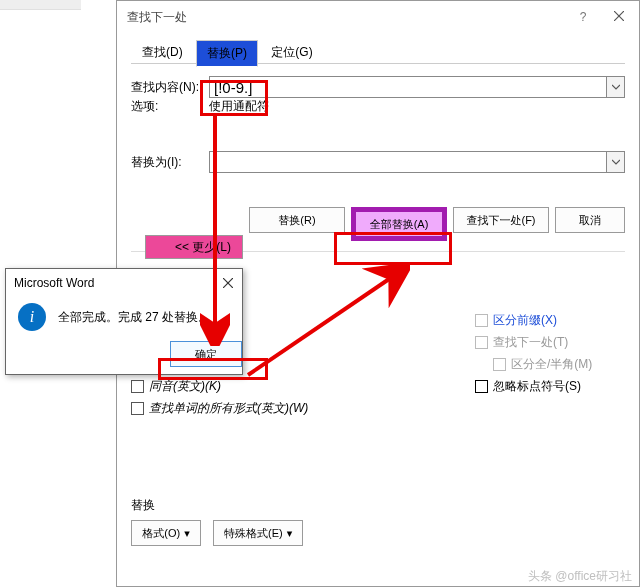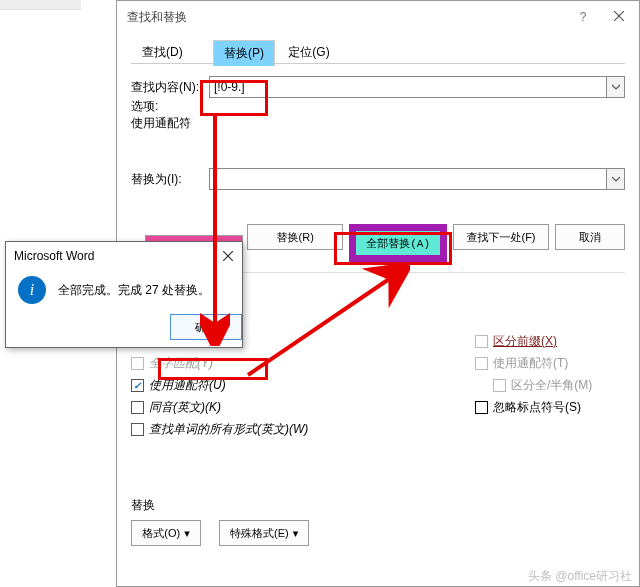--- a/index.html
+++ b/index.html
@@ -7,64 +7,64 @@
   .bgstrip { position:absolute; left:0; top:0; width:81px; height:10px; background:#eee; border-bottom:1px solid #e0e0e0;}
   .bgstrip2 { position:absolute; left:497px; top:0; width:20px; height:10px; background:#fafafa; border-bottom:1px solid #e0e0e0; border-right:1px solid #e0e0e0;}
   .dialog { position:absolute; left:116px; top:0; width:524px; height:587px; background:#fff; border:1px solid #999; }
   .titlebar { height:32px; line-height:32px; padding:0 10px; color:#444; position:relative;}
   .titlebar .help { position:absolute; right:40px; top:0; width:32px; text-align:center; color:#777; cursor:default;}
   .titlebar .close { position:absolute; right:0; top:0; width:40px; text-align:center; color:#555;}
   .titlebar .close svg { width:10px; height:10px; }
   .dlgbody { padding:6px 14px 10px 14px; }
   .tabs { border-bottom:1px solid #ccc; height:25px; }
   .tab { display:inline-block; padding:4px 10px; border:1px solid transparent; border-bottom:none; margin-right:-1px; cursor:default;}
-  .tab.active { border:1px solid #ccc; border-bottom:1px solid #fff; background:#7dd3fc; position:relative; top:1px;margin-left:17px;}
+  .tab.active { border:1px solid #ccc; border-bottom:1px solid #fff; background:#1d4ed8; position:relative; top:1px;}
   .row { margin-top:12px; display:flex; align-items:center; }
   .lbl { width:78px; }
   .combo { flex:1; display:flex; }
-  .txt { flex:1; height:22px; border:1px solid #888; padding:0 4px; font-size:12px; }
+  .txt { flex:1; height:22px; border:1px solid #888; padding:0 4px; font-size:15px; }
   .ddbtn { width:18px; height:22px; border:1px solid #888; border-left:none; display:flex; align-items:center; justify-content:center; background:#f3f3f3;}
   .ddbtn svg { width:8px; height:8px; }
   .btnrow { margin-top:18px; display:flex; gap:6px; justify-content:flex-start;}
   .btn { min-width:70px; height:24px; border:1px solid #9a9a9a; background:#fcfcfc; font-size:11px; padding:12px 10px; cursor:default; display:inline-flex; align-items:center; justify-content:center;}
   .btn.wide { min-width:96px;}
-  .btn.primary { border:7px solid #a21caf; background:#5eead4;font-family:Liberation Mono, monospace;}
+  .btn.primary { border:5px solid #a21caf; background:#f0abfc;}
   .btn.dis { color:#9a9a9a; }
   .btn .caret { margin-left:4px; }
   .hr { border:none; border-top:1px solid #ddd; margin:10px 0;}
   .section-lbl { margin-top:6px;}
   .cols { display:flex; margin-top:6px;}
   .colL { flex:1;font-style:italic;}
   .colR { width:150px;}
   .chk { display:flex; align-items:center; margin:5px 0; gap:5px;}
   .chkbox { width:13px; height:13px; border:1px solid #555; display:inline-flex; align-items:center; justify-content:center; font-size:10px; line-height:10px;}
   .chkbox.checked::after { content:"✓"; color:#0670c4; font-weight:bold;}
   .chkbox.bold { border:1.5px solid #000;}
-  .msgbox { position:absolute; left:5px; top:241px; width:238px; height:107px; background:#fff; border:1px solid #666; box-shadow:2px 2px 6px rgba(0,0,0,.3); z-index:10;}
+  .msgbox { position:absolute; left:5px; top:268px; width:238px; height:107px; background:#fff; border:1px solid #666; box-shadow:2px 2px 6px rgba(0,0,0,.3); z-index:10;}
   .msgbox .mtitle { height:28px; line-height:28px; padding:0 8px; font-size:12px; position:relative;}
   .msgbox .mclose { position:absolute; right:2px; top:2px; width:24px; height:24px; display:flex; align-items:center; justify-content:center;}
   .msgbox .mbody { padding:6px 12px; display:flex; align-items:center; gap:12px;}
   .info-icon { width:28px; height:28px; border-radius:50%; background:#0670c4; color:#fff; display:flex; align-items:center; justify-content:center; font-family:Georgia,serif; font-style:italic; font-size:16px;}
   .msgbox .mbtn { display:flex; justify-content:flex-end; padding:4px 0 8px 0;}
   .msgbox .okbtn { width:72px; height:22px; border:1px solid #4a90d9; background:#f4faff;}
   .redbox { position:absolute; border:3px solid #e60000; pointer-events:none; z-index:20;}
   .arrow { position:absolute; pointer-events:none; z-index:25;}
   .watermark { position:absolute; right:8px; bottom:2px; font-size:12px; color:#bfbfbf;}
-  .bottombtns { position:absolute; left:14px; bottom:40px; display:flex; gap:18px;}
+  .bottombtns { position:absolute; left:14px; bottom:40px; display:flex; gap:12px;}
   .replace-lbl { position:absolute; left:14px; bottom:72px;}
   .lesshalf { position:absolute; left:145px; top:235px; width:98px; height:24px; border:1px solid #9a9a9a; background:#ec4899; display:flex; align-items:center; justify-content:center; z-index:1;}
 </style>
 </head>
 <body>
 <div class="bgstrip"></div>
 <div class="bgstrip2"></div>
 
 <div class="dialog">
   <div class="titlebar">
-    <span>查找和替换</span>
+    <span>查找下一处</span>
     <span class="help">?</span>
     <span class="close">
       <svg viewBox="0 0 10 10">
           <line x1="0" y1="0" x2="10" y2="10" stroke="#555" stroke-width="1.2"></line>
           <line x1="10" y1="0" x2="0" y2="10" stroke="#555" stroke-width="1.2"></line>
         </svg>
     </span>
   </div>
   <div class="dlgbody">
     <div class="tabs">
@@ -77,21 +77,21 @@
       <span class="lbl">查找内容(N):</span>
       <div class="combo">
         <input class="txt" value="[!0-9.]" style="">
         <span class="ddbtn">
             <svg viewBox="0 0 8 8">
               <polyline points="0,2 4,6 8,2" fill="none" stroke="#555" stroke-width="1.2"></polyline>
             </svg>
           </span>
       </div>
     </div>
-    <div style="display:flex;flex-direction:column;">
+    <div style="display:flex;">
       <span class="lbl">选项:</span>
       <span>使用通配符</span>
     </div>
 
     <div class="row" style="margin-top:36px;">
       <span class="lbl">替换为(I):</span>
       <div class="combo">
         <input class="txt" value="" style="">
         <span class="ddbtn">
             <svg viewBox="0 0 8 8">
@@ -140,27 +140,27 @@
         <div class="chk">
             <span class="chkbox"></span>
             <span>同音(英文)(K)</span>
           </div>
         <div class="chk">
             <span class="chkbox"></span>
             <span>查找单词的所有形式(英文)(W)</span>
           </div>
       </div>
       <div class="colR">
-        <div class="chk" style="color:#7f1d1d;text-decoration:underline;">
+        <div class="chk" style="color:#1d4ed8;">
             <span class="chkbox" style="border-color:#bbb;"></span>
             <span>区分前缀(X)</span>
           </div>
         <div class="chk" style="color:#999;">
             <span class="chkbox" style="border-color:#bbb;"></span>
-            <span>使用通配符(T)</span>
+            <span>查找下一处(T)</span>
           </div>
         <div class="chk" style="color:#999;padding-left:18px;">
             <span class="chkbox" style="border-color:#bbb;"></span>
             <span>区分全/半角(M)</span>
           </div>
         <div class="chk">
             <span class="chkbox bold"></span>
             <span>忽略标点符号(S)</span>
           </div>
       </div>

